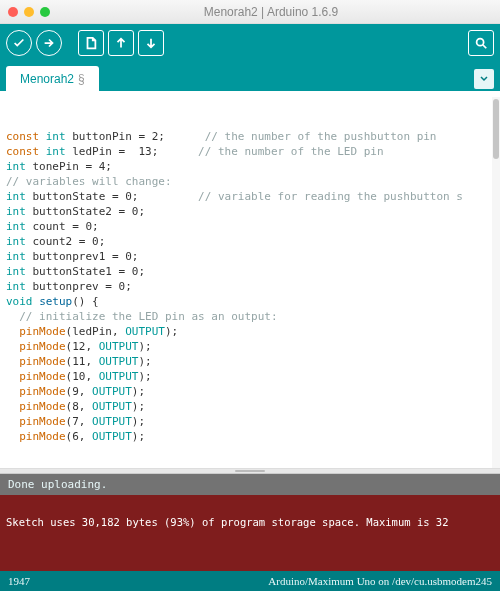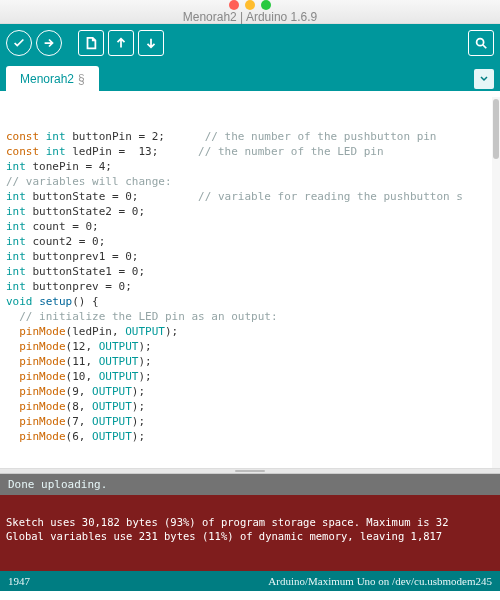--- a/index.html
+++ b/index.html
@@ -1,17 +1,17 @@
 <!DOCTYPE html>
 <html><head>
 <meta charset="utf-8">
 <style>
   * { box-sizing: border-box; margin: 0; padding: 0; }
   body { font-family: -apple-system, "Helvetica Neue", Arial, sans-serif; width: 500px; height: 600px; overflow: hidden; background: #fff; }
-  .titlebar { height: 24px; background: linear-gradient(#f7f7f7,#e8e8e8); display: flex; align-items: center; padding: 0 8px; font-size: 12px; color: #888; border-bottom: 1px solid #ddd; flex-direction: column; }
+  .titlebar { height: 24px; background: linear-gradient(#f7f7f7,#e8e8e8); display: flex; align-items: center; padding: 0 8px; font-size: 12px; color: #888; border-bottom: 1px solid #ddd; }
   .traffic { display: flex; gap: 6px; }
   .dot { width: 10px; height: 10px; border-radius: 50%; }
   .dot.red{background:#ff5f57}.dot.yellow{background:#ffbd2e}.dot.green{background:#28c940}
   .title { flex: 1; text-align: center; }
   .toolbar { background: #00979c; height: 38px; display: flex; align-items: center; padding: 0 6px; gap: 4px; }
   .tbtn { width: 26px; height: 26px; border-radius: 3px; border: 1.5px solid #fff; display: flex; align-items: center; justify-content: center; color: #fff; cursor: pointer; }
   .tbtn.round { border-radius: 50%; }
   .tbtn svg { width: 14px; height: 14px; stroke: #fff; fill: none; stroke-width: 2; }
   .spacer { flex: 1; }
   .tabrow { background: #00979c; padding: 4px 6px 0 6px; display: flex; align-items: center; gap: 24px; }
@@ -102,19 +102,18 @@
 
 <div class="dragbar"></div>
 
 <div class="status">
   <span>Done uploading.</span>
 </div>
 
 <div class="console">
   <div style="height:14px"></div>
   <div>Sketch uses 30,182 bytes (93%) of program storage space. Maximum is 32</div>
-  <div>Global variables use 231 bytes (11%) of dynamic memory, leaving 1,817 </div>
 </div>
 
 <div class="footer">
   <span class="ln">1947</span>
   <span class="board">Arduino/Maximum Uno on /dev/cu.usbmodem245</span>
 </div>
 
 </body></html>

